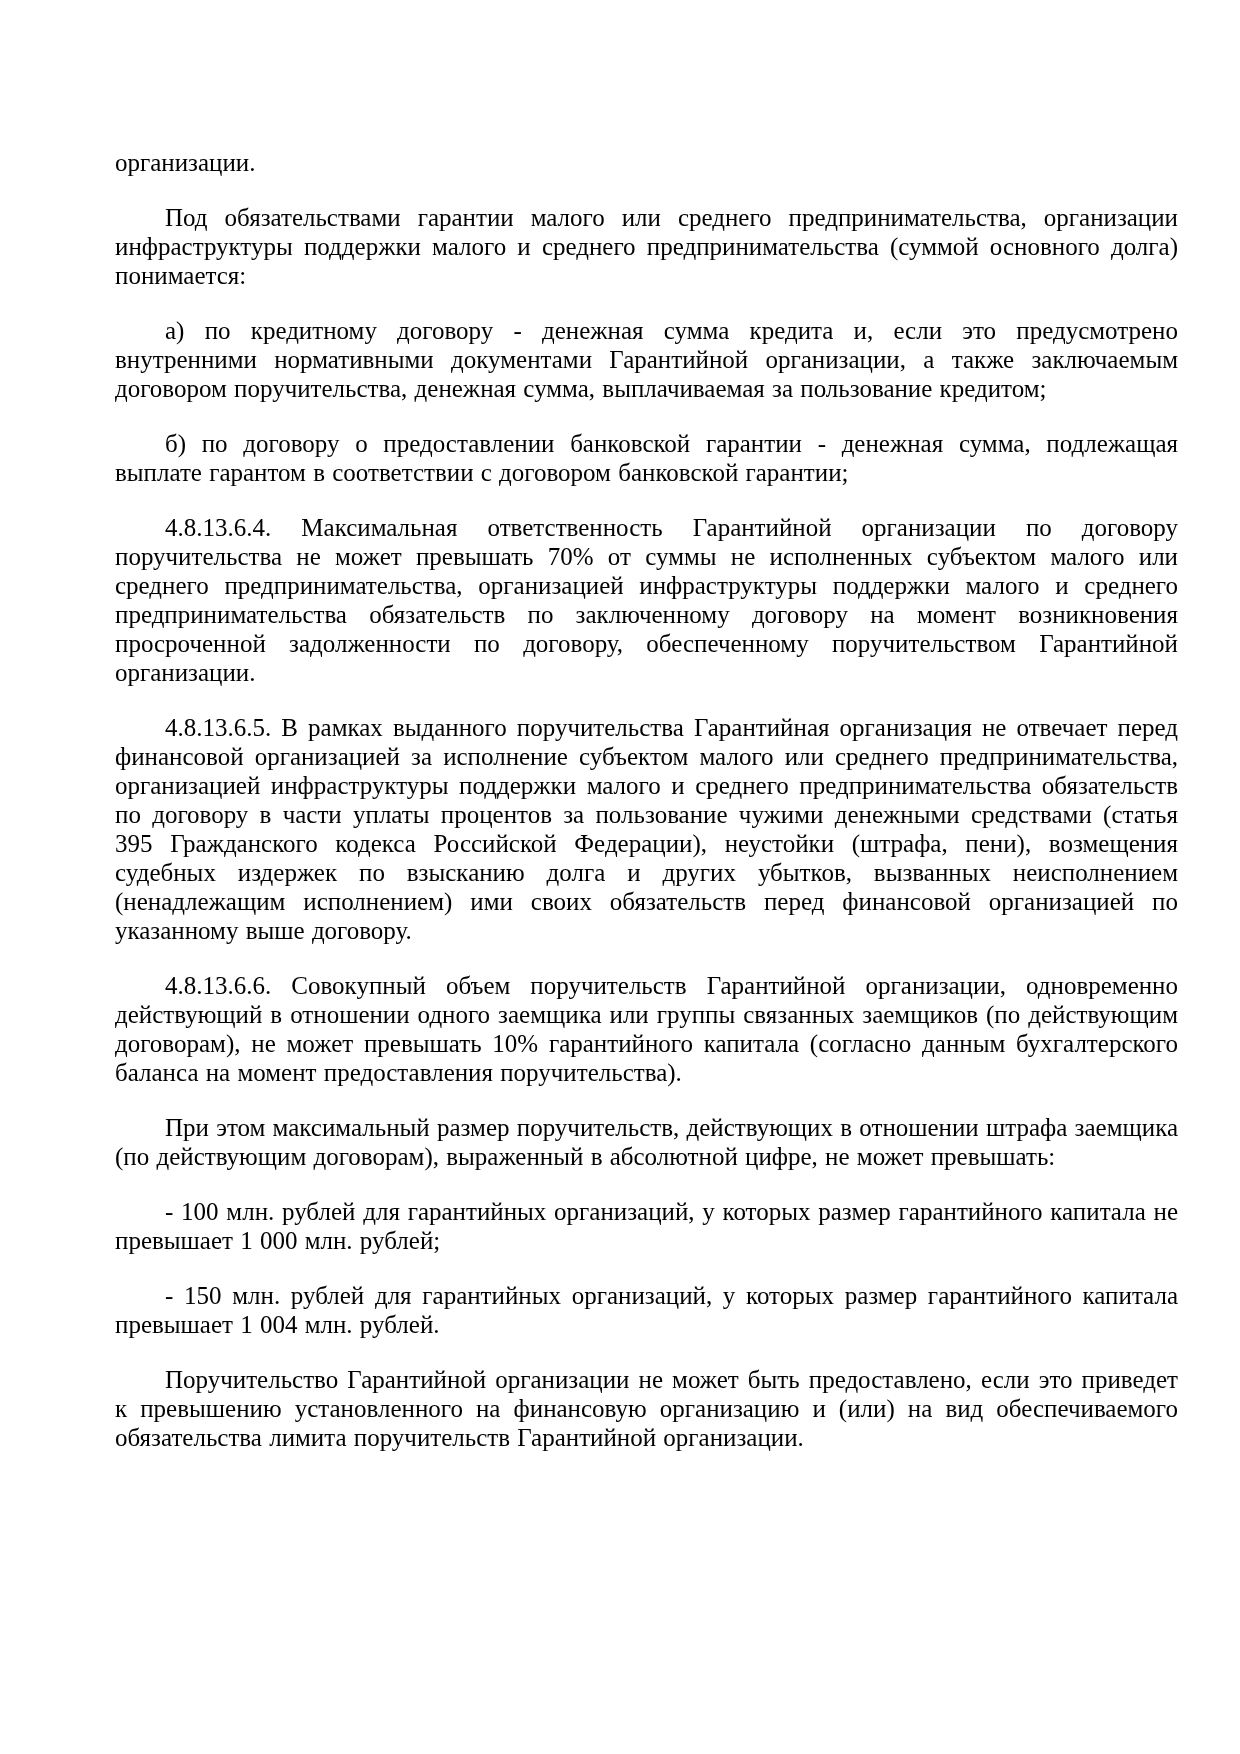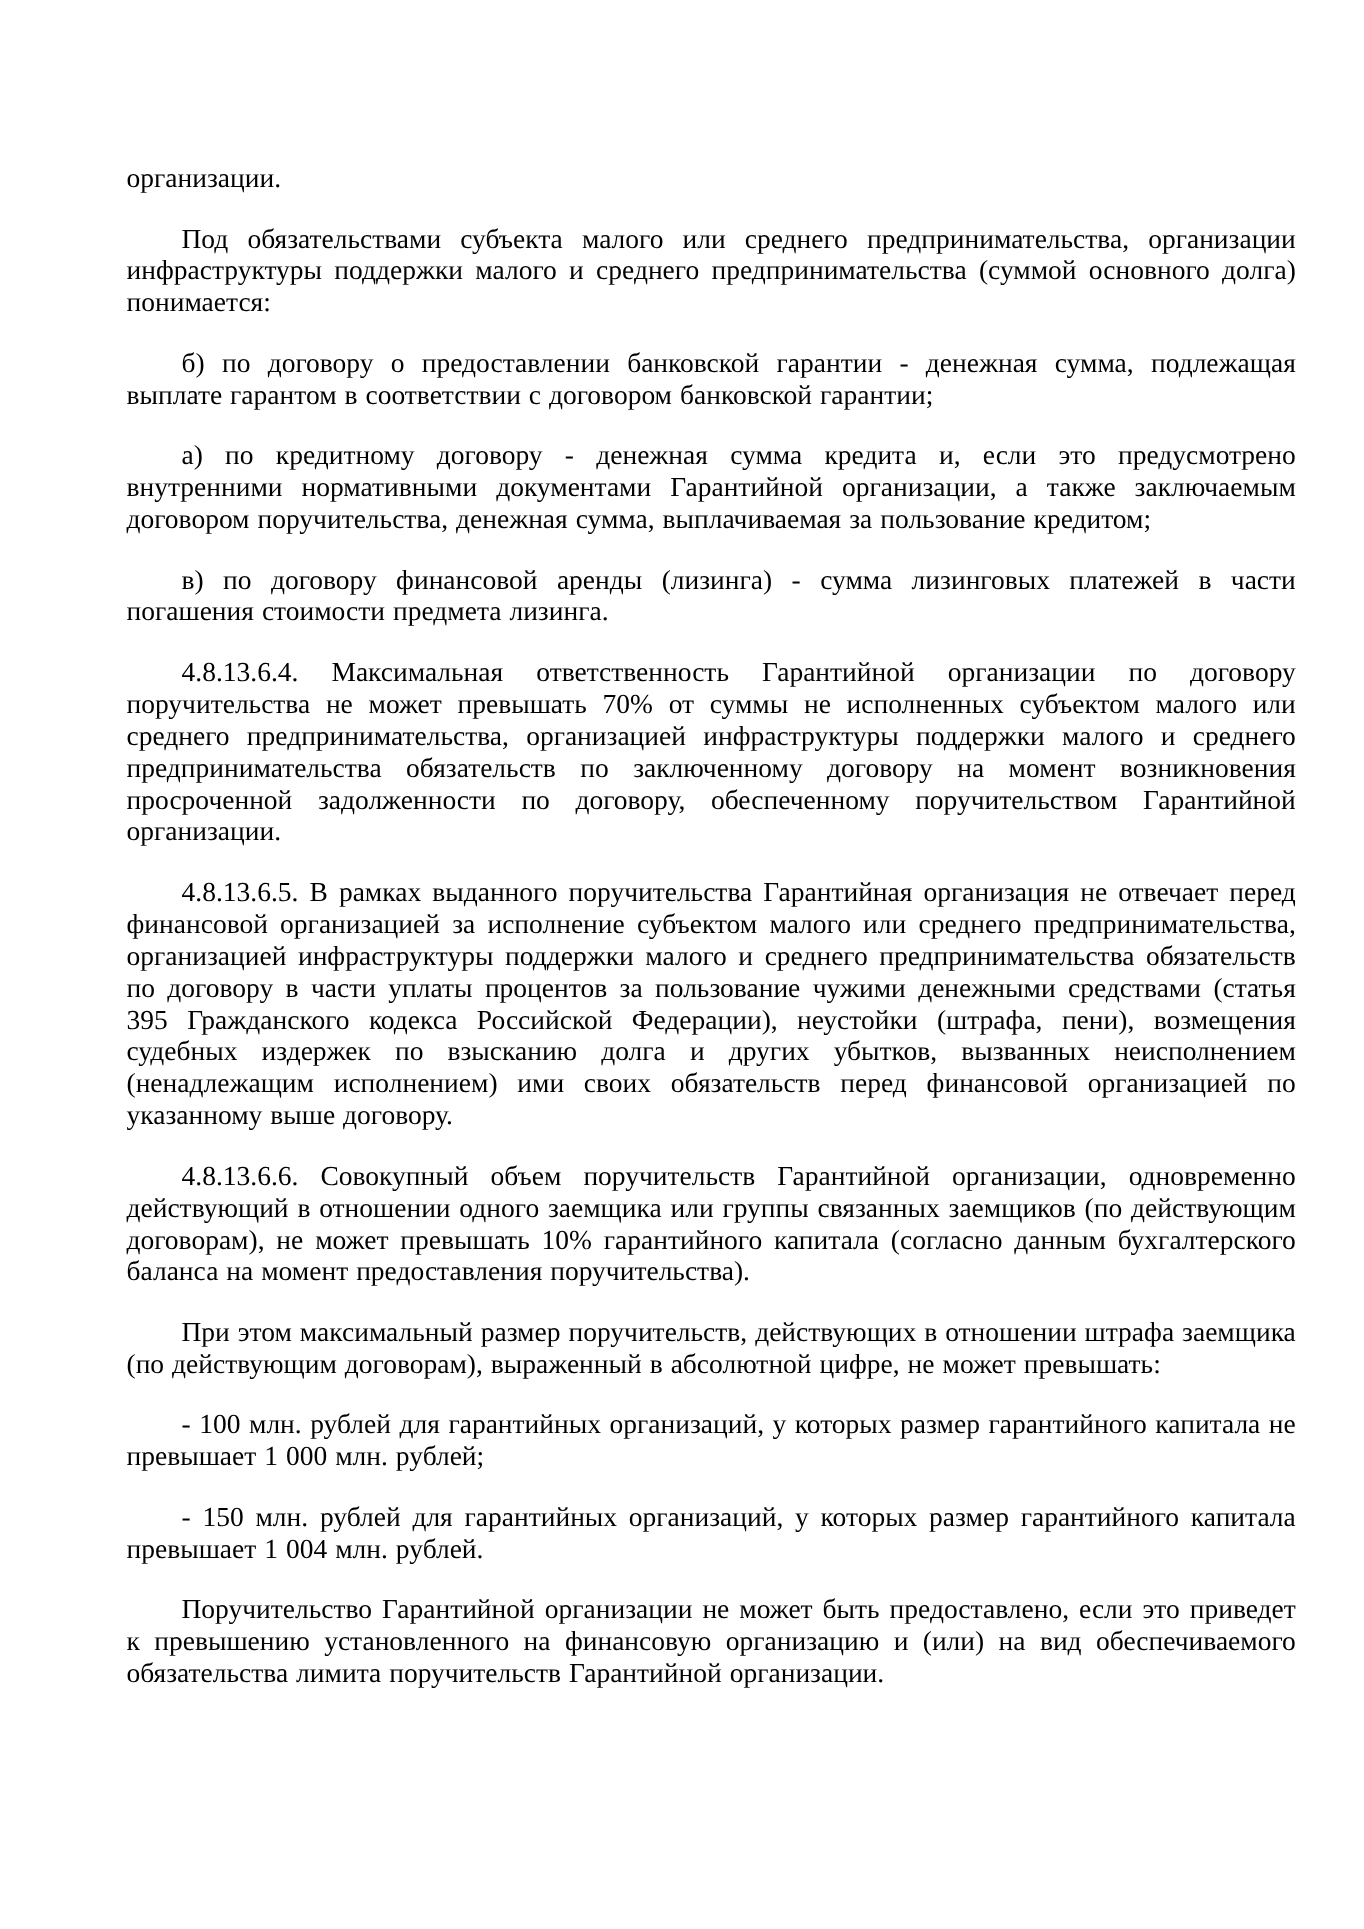--- a/index.html
+++ b/index.html
@@ -29,24 +29,23 @@
   .doc p.no-indent {
     text-indent: 0;
   }
 </style>
 </head>
 <body>
 
 <div class="page">
   <div class="doc">
     <p class="no-indent">организации.</p>
-    <p>Под обязательствами субъекта малого или среднего предпринимательства, организации инфраструктуры поддержки малого и среднего предпринимательства (суммой основного долга) понимается:</p>
+    <p>Под обязательствами гарантии малого или среднего предпринимательства, организации инфраструктуры поддержки малого и среднего предпринимательства (суммой основного долга) понимается:</p>
+    <p>а) по кредитному договору - денежная сумма кредита и, если это предусмотрено внутренними нормативными документами Гарантийной организации, а также заключаемым договором поручительства, денежная сумма, выплачиваемая за пользование кредитом;</p>
     <p>б) по договору о предоставлении банковской гарантии - денежная сумма, подлежащая выплате гарантом в соответствии с договором банковской гарантии;</p>
-    <p>а) по кредитному договору - денежная сумма кредита и, если это предусмотрено внутренними нормативными документами Гарантийной организации, а также заключаемым договором поручительства, денежная сумма, выплачиваемая за пользование кредитом;</p>
-    <p>в) по договору финансовой аренды (лизинга) - сумма лизинговых платежей в части погашения стоимости предмета лизинга.</p>
     <p>4.8.13.6.4. Максимальная ответственность Гарантийной организации по договору поручительства не может превышать 70% от суммы не исполненных субъектом малого или среднего предпринимательства, организацией инфраструктуры поддержки малого и среднего предпринимательства обязательств по заключенному договору на момент возникновения просроченной задолженности по договору, обеспеченному поручительством Гарантийной организации.</p>
     <p>4.8.13.6.5. В рамках выданного поручительства Гарантийная организация не отвечает перед финансовой организацией за исполнение субъектом малого или среднего предпринимательства, организацией инфраструктуры поддержки малого и среднего предпринимательства обязательств по договору в части уплаты процентов за пользование чужими денежными средствами (статья 395 Гражданского кодекса Российской Федерации), неустойки (штрафа, пени), возмещения судебных издержек по взысканию долга и других убытков, вызванных неисполнением (ненадлежащим исполнением) ими своих обязательств перед финансовой организацией по указанному выше договору.</p>
     <p>4.8.13.6.6. Совокупный объем поручительств Гарантийной организации, одновременно действующий в отношении одного заемщика или группы связанных заемщиков (по действующим договорам), не может превышать 10% гарантийного капитала (согласно данным бухгалтерского баланса на момент предоставления поручительства).</p>
     <p>При этом максимальный размер поручительств, действующих в отношении штрафа заемщика (по действующим договорам), выраженный в абсолютной цифре, не может превышать:</p>
     <p>- 100 млн. рублей для гарантийных организаций, у которых размер гарантийного капитала не превышает 1 000 млн. рублей;</p>
     <p>- 150 млн. рублей для гарантийных организаций, у которых размер гарантийного капитала превышает 1 004 млн. рублей.</p>
     <p>Поручительство Гарантийной организации не может быть предоставлено, если это приведет к превышению установленного на финансовую организацию и (или) на вид обеспечиваемого обязательства лимита поручительств Гарантийной организации.</p>
   </div>
 </div>
 

